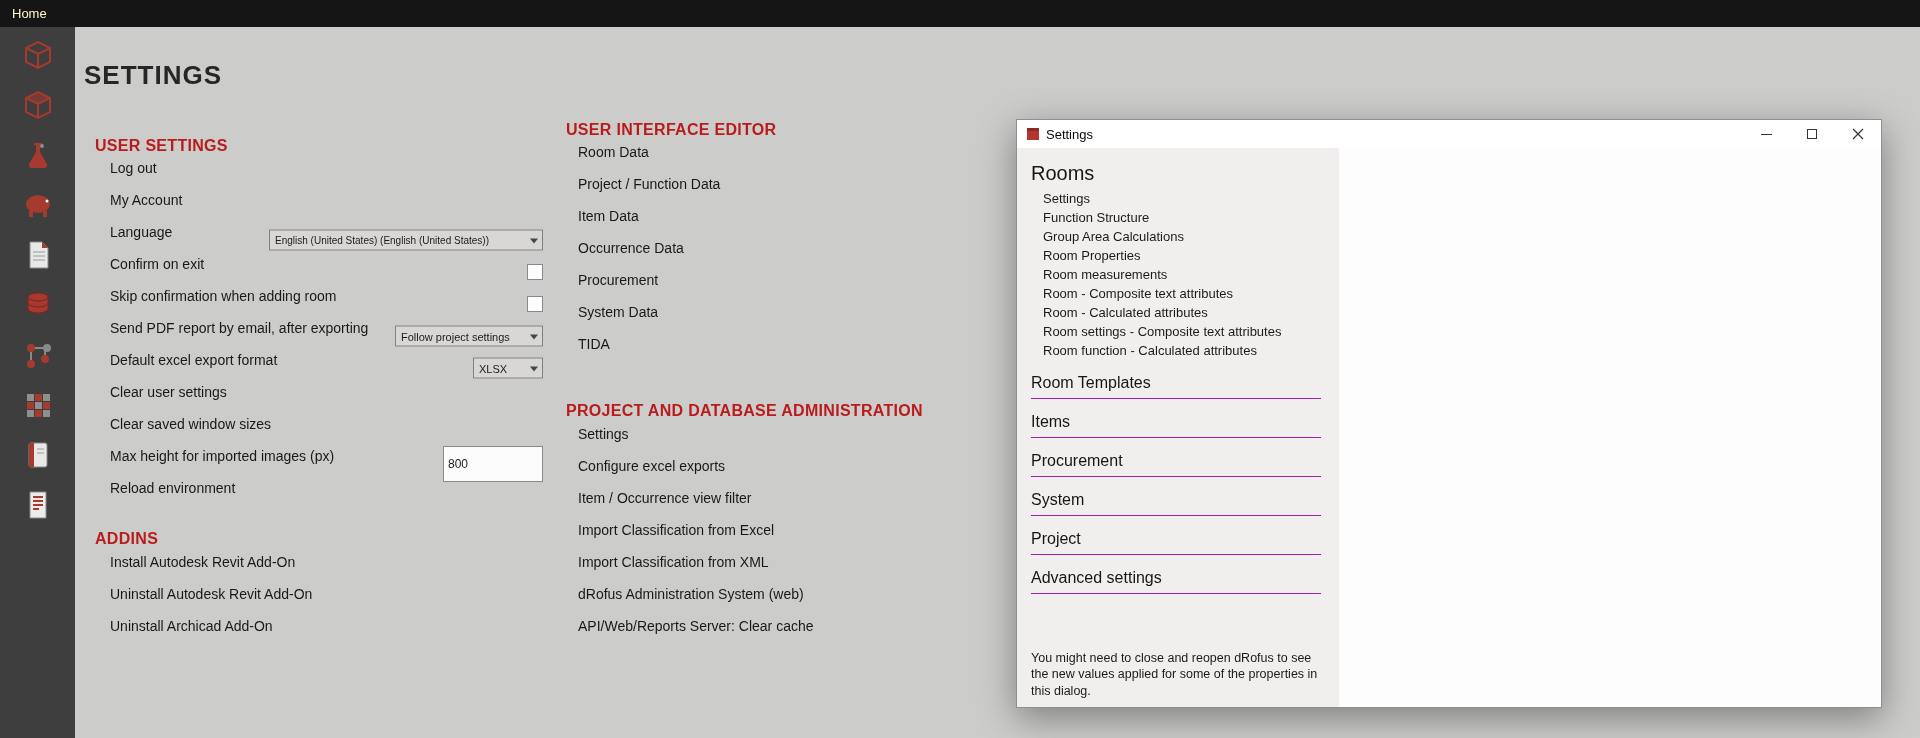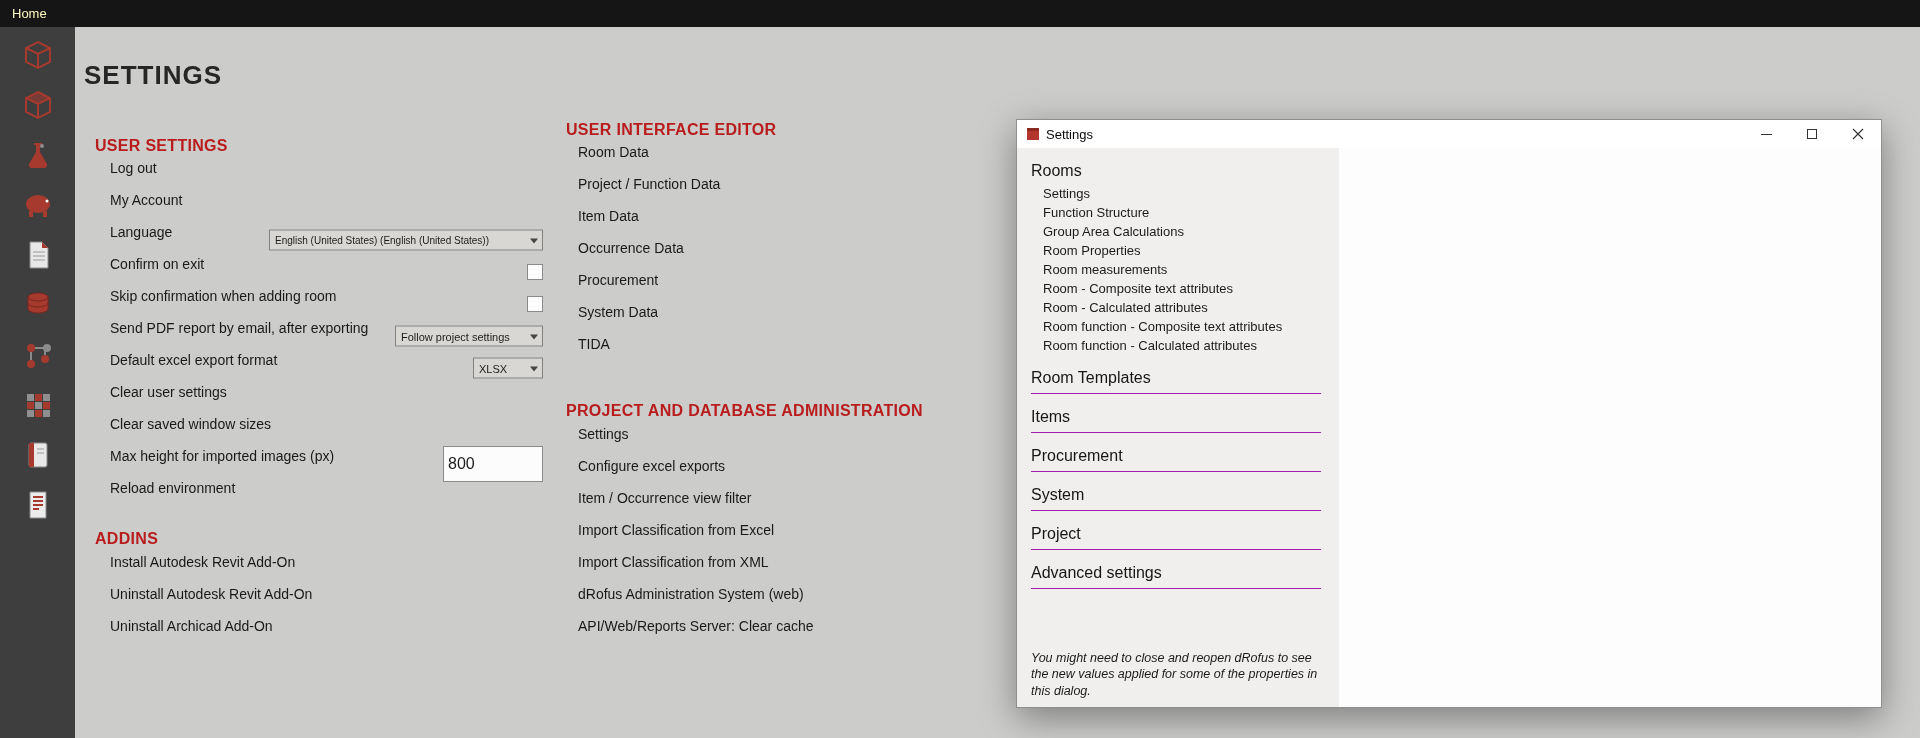--- a/index.html
+++ b/index.html
@@ -68,21 +68,21 @@
   }
 
   .checkbox {
     position:absolute; right:0; top:50%; transform:translateY(-50%);
     width:16px; height:16px; background:#fdfdfd; border:1px solid #8a8a8a; cursor:pointer;
   }
 
   .textbox {
     position:absolute; right:0; top:50%; transform:translateY(-50%);
     width:100px; height:20px; border:1px solid #8a8a8a; background:#fcfcfc;
-    font-size:16px; padding:17px 4px; color:#1c1c1c;
+    font-size:12px; padding:17px 4px; color:#1c1c1c;
     font-family:"Liberation Sans", sans-serif;
   }
 
   
   .dialog {
     position:absolute; left:1016px; top:119px; width:866px; height:589px;
     background:#fdfdfd; border:1px solid #8f8f8f;
     box-shadow:0 10px 34px rgba(0,0,0,.38);
   }
   .dlg-titlebar { height:28px; display:flex; align-items:center; background:#ffffff; }
@@ -91,35 +91,35 @@
   .dlg-winbtns { margin-left:auto; display:flex; height:100%; }
   .winbtn { width:46px; height:100%; display:flex; align-items:center; justify-content:center; cursor:pointer; }
   .glyph-min { width:11px; height:1px; background:#333; }
   .glyph-max { width:10px; height:10px; border:1px solid #333; }
 
   .dlg-body { position:absolute; top:28px; left:0; right:0; bottom:0; background:#fdfdfd; }
   .dlg-nav  { position:absolute; top:0; left:0; bottom:0; width:322px; background:#f0efed; }
 
   .nav-rooms-header {
     padding:14px 28px 0 14px;
-    font-size:16px; color:#161616; cursor:pointer;
+    font-size:20px; color:#161616; cursor:pointer;
   }
   .nav-children { margin-top:4px; padding-left:26px; }
   .nav-child { font-size:13px; line-height:19px; color:#1b1b1b; cursor:pointer; white-space:nowrap; }
 
   .nav-section {
     margin:0 18px 0 14px;
     padding:14px 0 6px;
     border-bottom:1px solid #a21caf;
     font-size:16px; color:#161616; cursor:pointer;
   }
 
   .dlg-note {
     position:absolute; left:14px; right:14px; bottom:8px;
-    font-style:italic; font-size:12.5px; line-height:1.32; color:#1a1a1a;
+    font-size:12.5px; line-height:1.32; color:#1a1a1a;
   }
 </style>
 </head>
 <body>
 
 <div class="topbar">
   <span class="home">Home</span>
 </div>
 
 <div class="sidebar">
@@ -355,21 +355,21 @@
 
       <div class="nav-rooms-header">Rooms</div>
       <div class="nav-children">
         <div class="nav-child">Settings</div>
         <div class="nav-child">Function Structure</div>
         <div class="nav-child">Group Area Calculations</div>
         <div class="nav-child">Room Properties</div>
         <div class="nav-child">Room measurements</div>
         <div class="nav-child">Room - Composite text attributes</div>
         <div class="nav-child">Room - Calculated attributes</div>
-        <div class="nav-child">Room function - Composite text attributes</div>
+        <div class="nav-child">Room settings - Composite text attributes</div>
         <div class="nav-child">Room function - Calculated attributes</div>
       </div>
 
       <div class="nav-section">Room Templates</div>
       <div class="nav-section">Items</div>
       <div class="nav-section">Procurement</div>
       <div class="nav-section">System</div>
       <div class="nav-section">Project</div>
       <div class="nav-section">Advanced settings</div>
 

